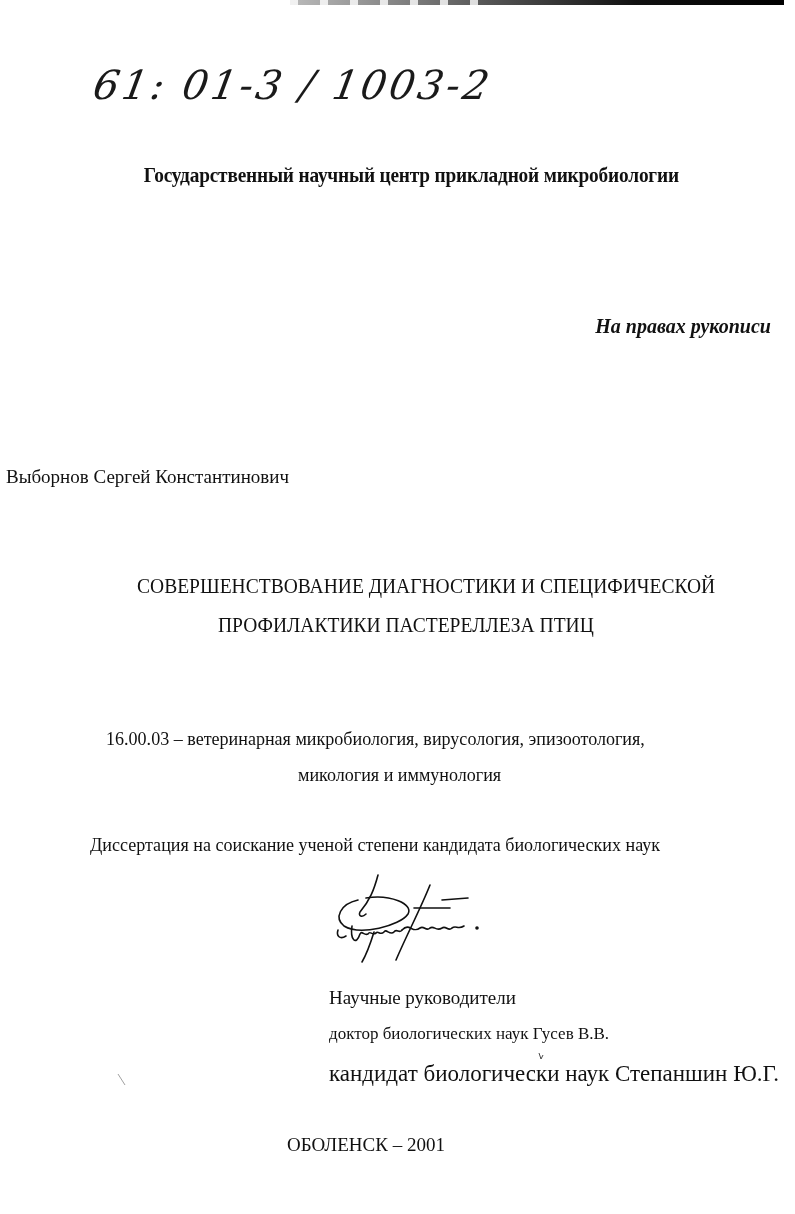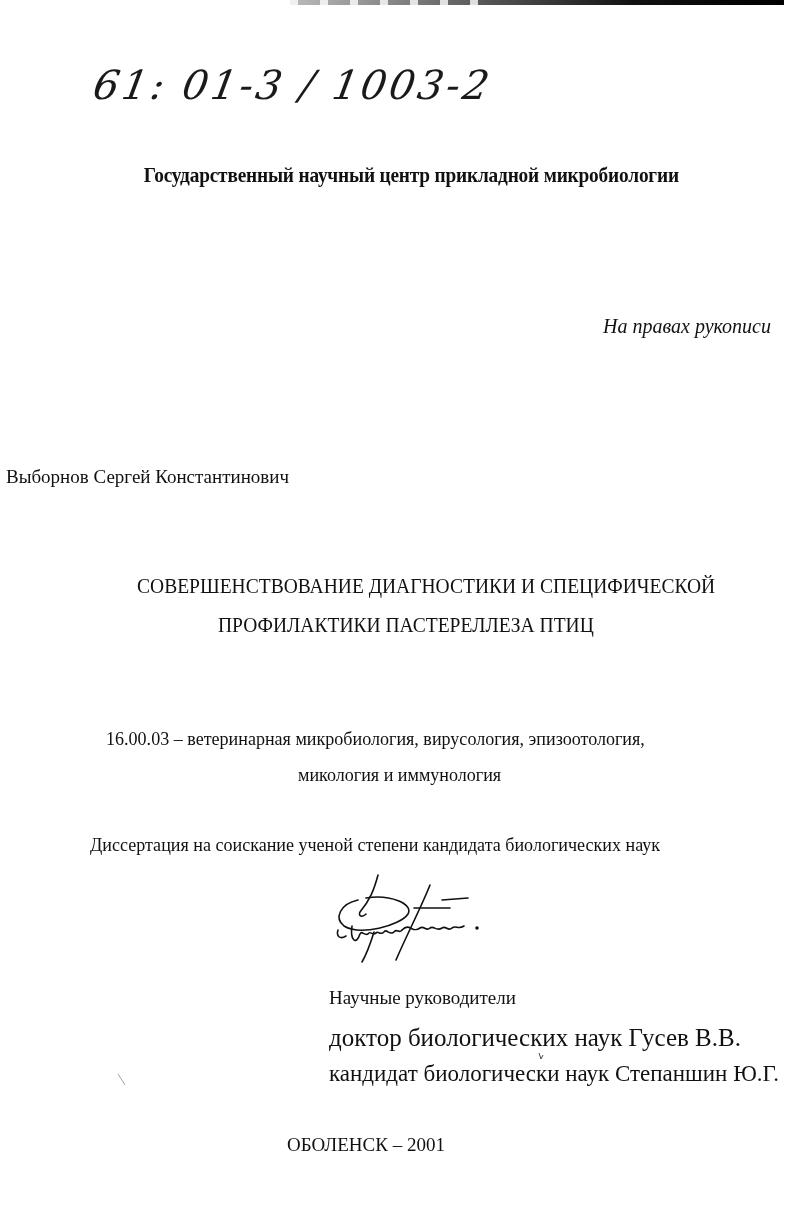--- a/index.html
+++ b/index.html
@@ -56,21 +56,21 @@
       font-size: 21px;
       letter-spacing: -0.2px;
       transform: scaleX(0.92);
       transform-origin: 421px 0;
       padding-left: 26px;
       box-sizing: border-box;
     }
     .rights {
       top: 315px;
       right: 24px;
-      font-weight: normal;
+      font-weight: bold;
       font-style: italic;
       font-size: 20px;
     }
     .author {
       top: 466px;
       left: 0;
       width: 795px;
       text-align: left;
       font-size: 19px;
       padding-left: 6px;
@@ -119,21 +119,21 @@
       height: 95px;
     }
     .sup-label {
       top: 987px;
       left: 329px;
       font-size: 19px;
     }
     .sup1 {
       top: 1024px;
       left: 329px;
-      font-size: 25px;
+      font-size: 17px;
     }
     .sup2 {
       top: 1061px;
       left: 329px;
       font-size: 23px;
     }
     .caret-mark {
       position: absolute;
       top: 1052px;
       left: 538px;

